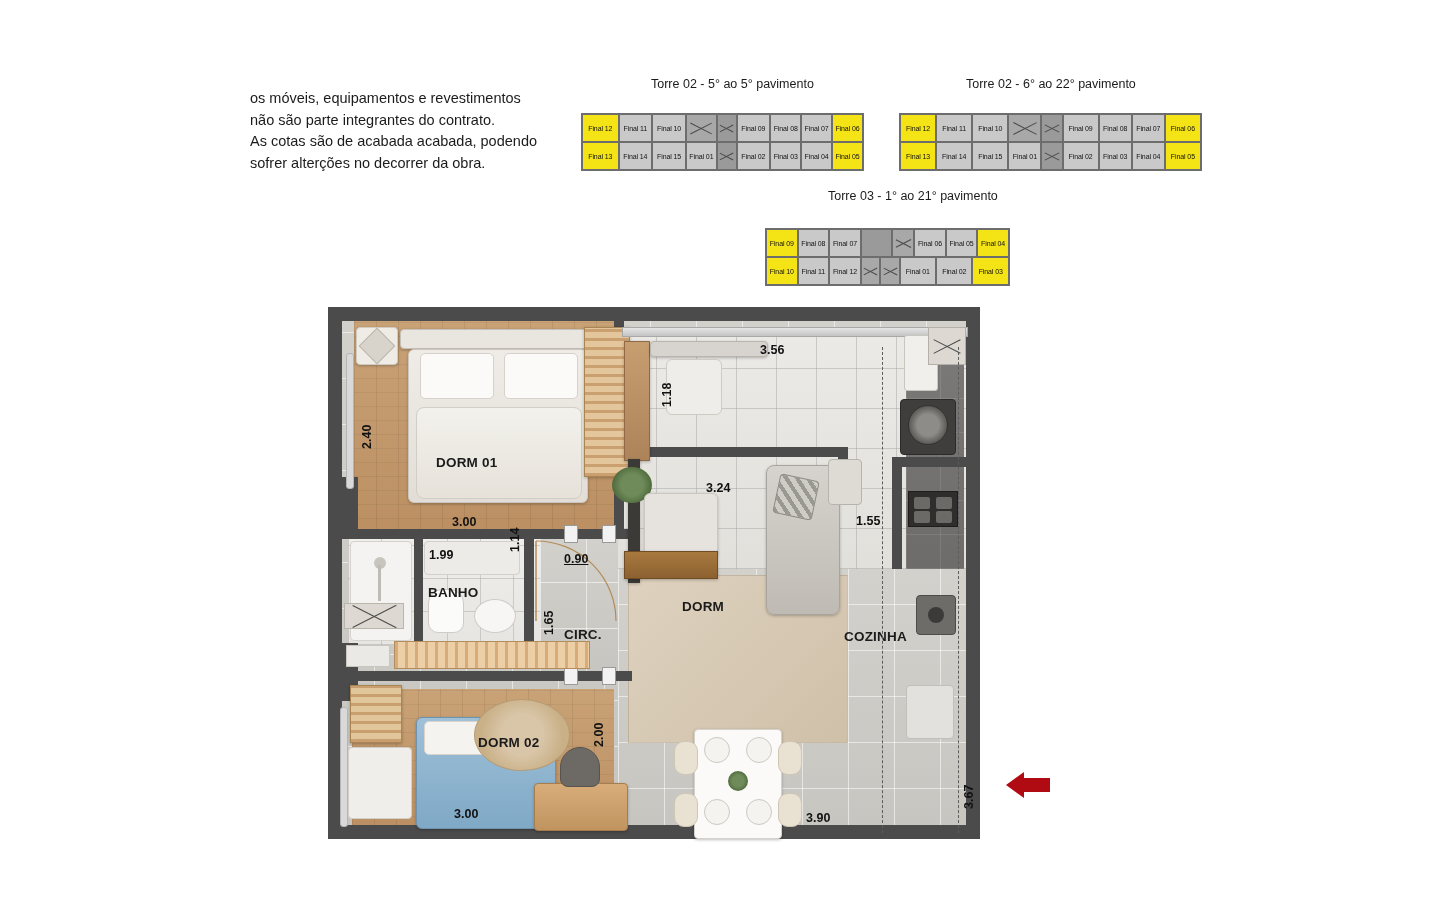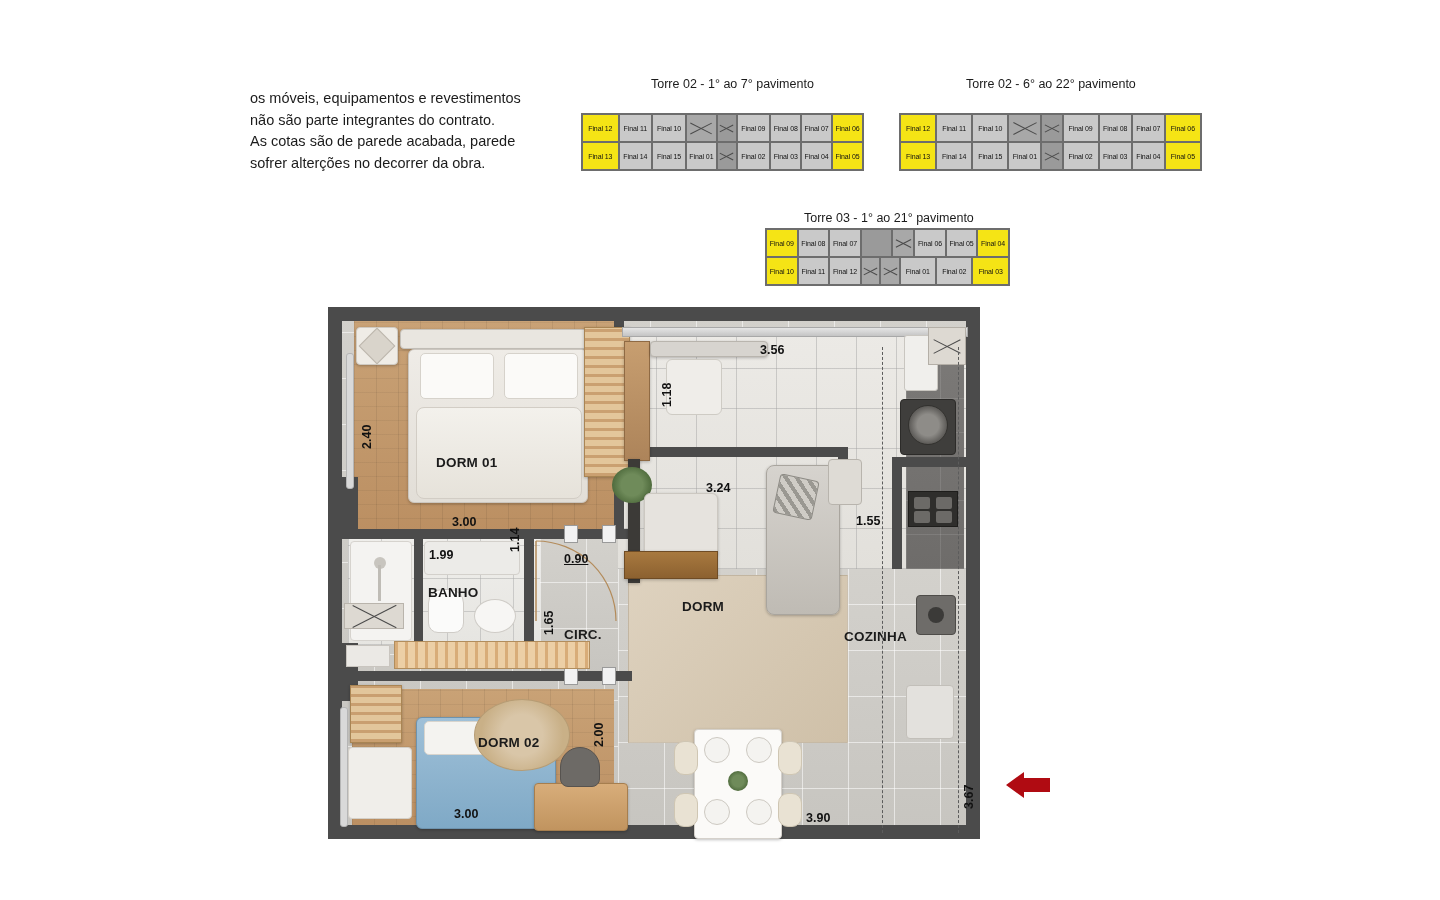--- a/index.html
+++ b/index.html
@@ -169,25 +169,25 @@
   }
 </style>
 </head>
 <body>
 
 <div id="page">
 
   <div class="notes">
     <div class="line">os móveis, equipamentos e revestimentos</div>
     <div class="line">não são parte integrantes do contrato.</div>
-    <div class="line">As cotas são de parede acabada, parede</div>
+    <div class="line">As cotas são de acabada acabada, podendo</div>
     <div class="line">sofrer alterções no decorrer da obra.</div>
   </div>
 
-  <div class="keyplan-title" style="left:651px; top:77px;">Torre 02 - 1° ao 7° pavimento</div>
+  <div class="keyplan-title" style="left:651px; top:77px;">Torre 02 - 5° ao 5° pavimento</div>
   <div class="keyplan" style="left:581px; top:113px; width:283px; height:58px;">
     <div class="kp-row">
       <div class="unit yellow" style="width:13%">Final 12</div>
       <div class="unit grey" style="width:12%">Final 11</div>
       <div class="unit grey" style="width:12%">Final 10</div>
       <div class="unit core cross" style="width:11%"></div>
       <div class="unit dark cross" style="width:7%"></div>
       <div class="unit grey" style="width:12%">Final 09</div>
       <div class="unit grey" style="width:11%">Final 08</div>
       <div class="unit grey" style="width:11%">Final 07</div>
@@ -225,21 +225,21 @@
       <div class="unit grey" style="width:12%">Final 15</div>
       <div class="unit grey" style="width:11%">Final 01</div>
       <div class="unit dark cross" style="width:7%"></div>
       <div class="unit grey" style="width:12%">Final 02</div>
       <div class="unit grey" style="width:11%">Final 03</div>
       <div class="unit grey" style="width:11%">Final 04</div>
       <div class="unit yellow" style="width:12%">Final 05</div>
     </div>
   </div>
 
-  <div class="keyplan-title" style="left:804px; top:189px;margin-top:22px;">Torre 03 - 1° ao 21° pavimento</div>
+  <div class="keyplan-title" style="left:828px; top:189px;">Torre 03 - 1° ao 21° pavimento</div>
   <div class="keyplan" style="left:765px; top:228px; width:245px; height:58px;">
     <div class="kp-row">
       <div class="unit yellow" style="width:13%">Final 09</div>
       <div class="unit grey" style="width:13%">Final 08</div>
       <div class="unit grey" style="width:13%">Final 07</div>
       <div class="unit dark" style="width:13%"></div>
       <div class="unit core cross" style="width:9%"></div>
       <div class="unit grey" style="width:13%">Final 06</div>
       <div class="unit grey" style="width:13%">Final 05</div>
       <div class="unit yellow" style="width:13%">Final 04</div>

